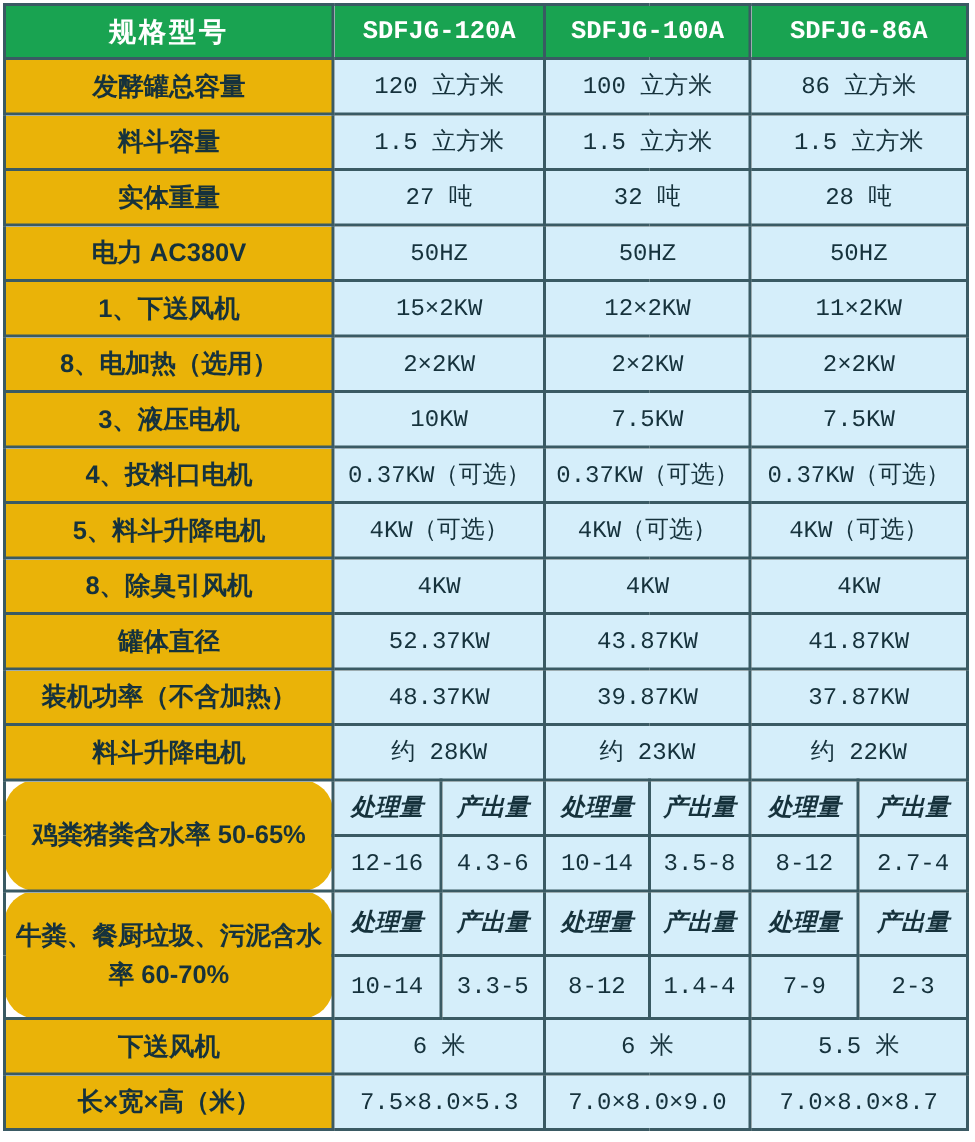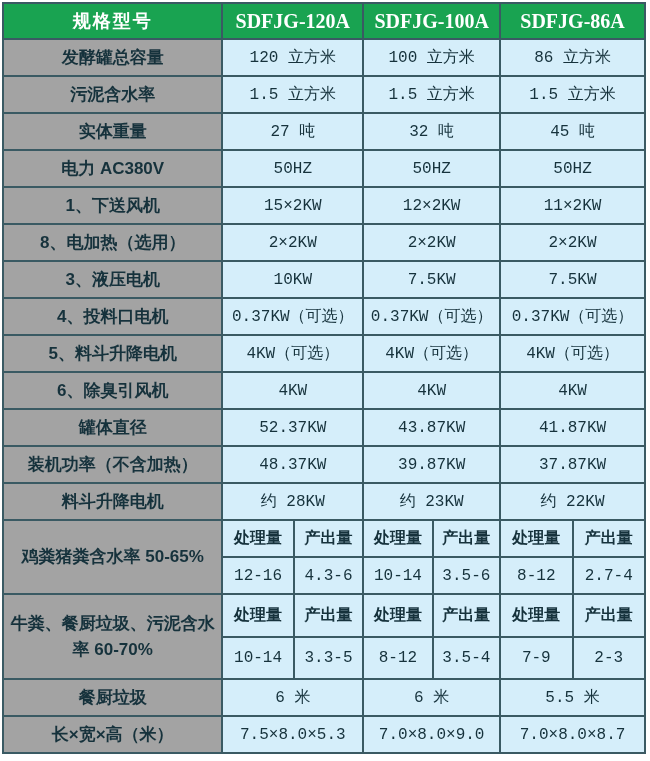--- a/index.html
+++ b/index.html
@@ -24,36 +24,36 @@
     overflow:hidden;
   }
   tr.head { height:36px; }
   tr.r { height:37px; }
   td.hlbl, td.hmodel {
     background:#19a351;
     color:#ffffff;
     font-weight:bold;
   }
   td.hlbl { font-size:18px; letter-spacing:2px; }
-  td.hmodel { font-size:20px; font-family:Liberation Serif, serif; }
+  td.hmodel { font-size:17px; font-family:Liberation Mono, monospace; }
   td.lbl {
-    background:#a3a3a3;
+    background:#eab308;
     color:#16323c;
     font-weight:bold;
     font-size:17px;
   }
-  td.lbl.pad { padding:16px 6px; line-height:1.5; }
+  td.lbl.pad { padding:16px 6px; line-height:1.5;border-radius:21px; }
   td.val, td.sub, td.subv {
     background:#d5eefa;
     color:#16323c;
     font-family:"Liberation Mono","DejaVu Sans Mono",monospace;
     font-size:16px;
     font-weight:500;
   }
-  td.sub { font-weight:bold; font-family:"Liberation Sans",sans-serif; font-size:16px; }
+  td.sub { font-weight:bold; font-family:"Liberation Sans",sans-serif; font-size:16px;font-style:italic; }
 </style>
 </head>
 <body>
 
 <div class="screen">
   <table class="spec">
     <colgroup>
       <col style="width:218px">
         <col style="width:71px">
         <col style="width:69px">
@@ -71,30 +71,30 @@
       <td class="hmodel" colspan="2">SDFJG-86A</td>
     </tr>
 
     <tr class="r">
       <td class="lbl">发酵罐总容量</td>
       <td class="val" colspan="2">120 立方米</td>
       <td class="val" colspan="2">100 立方米</td>
       <td class="val" colspan="2">86 立方米</td>
     </tr>
     <tr class="r">
-      <td class="lbl">污泥含水率</td>
+      <td class="lbl">料斗容量</td>
       <td class="val" colspan="2">1.5 立方米</td>
       <td class="val" colspan="2">1.5 立方米</td>
       <td class="val" colspan="2">1.5 立方米</td>
     </tr>
     <tr class="r">
       <td class="lbl">实体重量</td>
       <td class="val" colspan="2">27 吨</td>
       <td class="val" colspan="2">32 吨</td>
-      <td class="val" colspan="2">45 吨</td>
+      <td class="val" colspan="2">28 吨</td>
     </tr>
     <tr class="r">
       <td class="lbl">电力 AC380V</td>
       <td class="val" colspan="2">50HZ</td>
       <td class="val" colspan="2">50HZ</td>
       <td class="val" colspan="2">50HZ</td>
     </tr>
     <tr class="r">
       <td class="lbl">1、下送风机</td>
       <td class="val" colspan="2">15×2KW</td>
@@ -119,21 +119,21 @@
       <td class="val" colspan="2">0.37KW（可选）</td>
       <td class="val" colspan="2">0.37KW（可选）</td>
     </tr>
     <tr class="r">
       <td class="lbl">5、料斗升降电机</td>
       <td class="val" colspan="2">4KW（可选）</td>
       <td class="val" colspan="2">4KW（可选）</td>
       <td class="val" colspan="2">4KW（可选）</td>
     </tr>
     <tr class="r">
-      <td class="lbl">6、除臭引风机</td>
+      <td class="lbl">8、除臭引风机</td>
       <td class="val" colspan="2">4KW</td>
       <td class="val" colspan="2">4KW</td>
       <td class="val" colspan="2">4KW</td>
     </tr>
     <tr class="r">
       <td class="lbl">罐体直径</td>
       <td class="val" colspan="2">52.37KW</td>
       <td class="val" colspan="2">43.87KW</td>
       <td class="val" colspan="2">41.87KW</td>
     </tr>
@@ -156,45 +156,45 @@
       <td class="sub">产出量</td>
       <td class="sub">处理量</td>
       <td class="sub">产出量</td>
       <td class="sub">处理量</td>
       <td class="sub">产出量</td>
     </tr>
     <tr class="r">
       <td class="subv">12-16</td>
       <td class="subv">4.3-6</td>
       <td class="subv">10-14</td>
-      <td class="subv">3.5-6</td>
+      <td class="subv">3.5-8</td>
       <td class="subv">8-12</td>
       <td class="subv">2.7-4</td>
     </tr>
 
     <tr class="r">
       <td class="lbl pad" rowspan="2">牛粪、餐厨垃圾、污泥含水率 60-70%</td>
       <td class="sub">处理量</td>
       <td class="sub">产出量</td>
       <td class="sub">处理量</td>
       <td class="sub">产出量</td>
       <td class="sub">处理量</td>
       <td class="sub">产出量</td>
     </tr>
     <tr class="r">
       <td class="subv">10-14</td>
       <td class="subv">3.3-5</td>
       <td class="subv">8-12</td>
-      <td class="subv">3.5-4</td>
+      <td class="subv">1.4-4</td>
       <td class="subv">7-9</td>
       <td class="subv">2-3</td>
     </tr>
 
     <tr class="r">
-      <td class="lbl">餐厨垃圾</td>
+      <td class="lbl">下送风机</td>
       <td class="val" colspan="2">6 米</td>
       <td class="val" colspan="2">6 米</td>
       <td class="val" colspan="2">5.5 米</td>
     </tr>
     <tr class="r">
       <td class="lbl">长×宽×高（米）</td>
       <td class="val" colspan="2">7.5×8.0×5.3</td>
       <td class="val" colspan="2">7.0×8.0×9.0</td>
       <td class="val" colspan="2">7.0×8.0×8.7</td>
     </tr>

